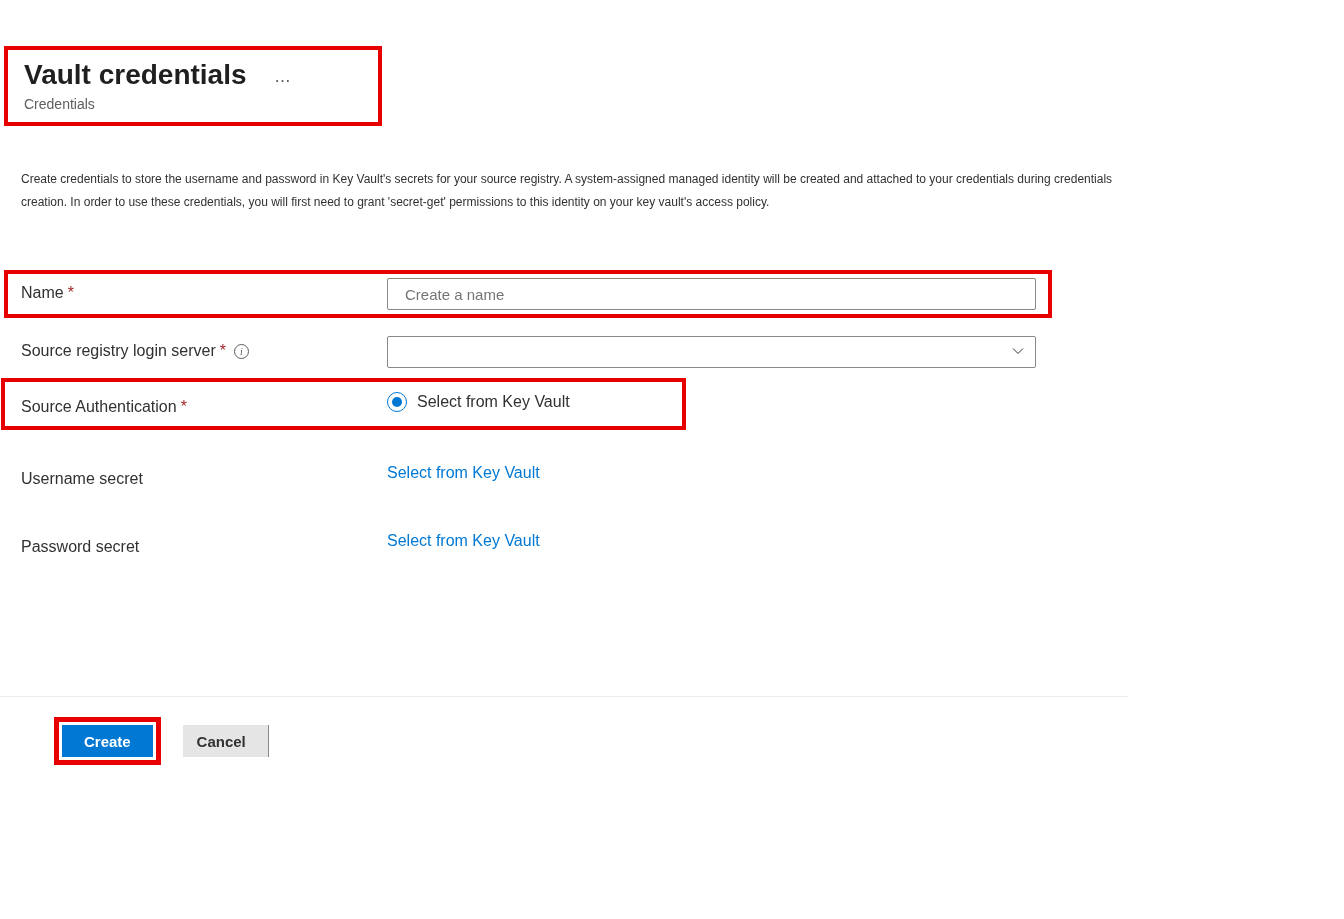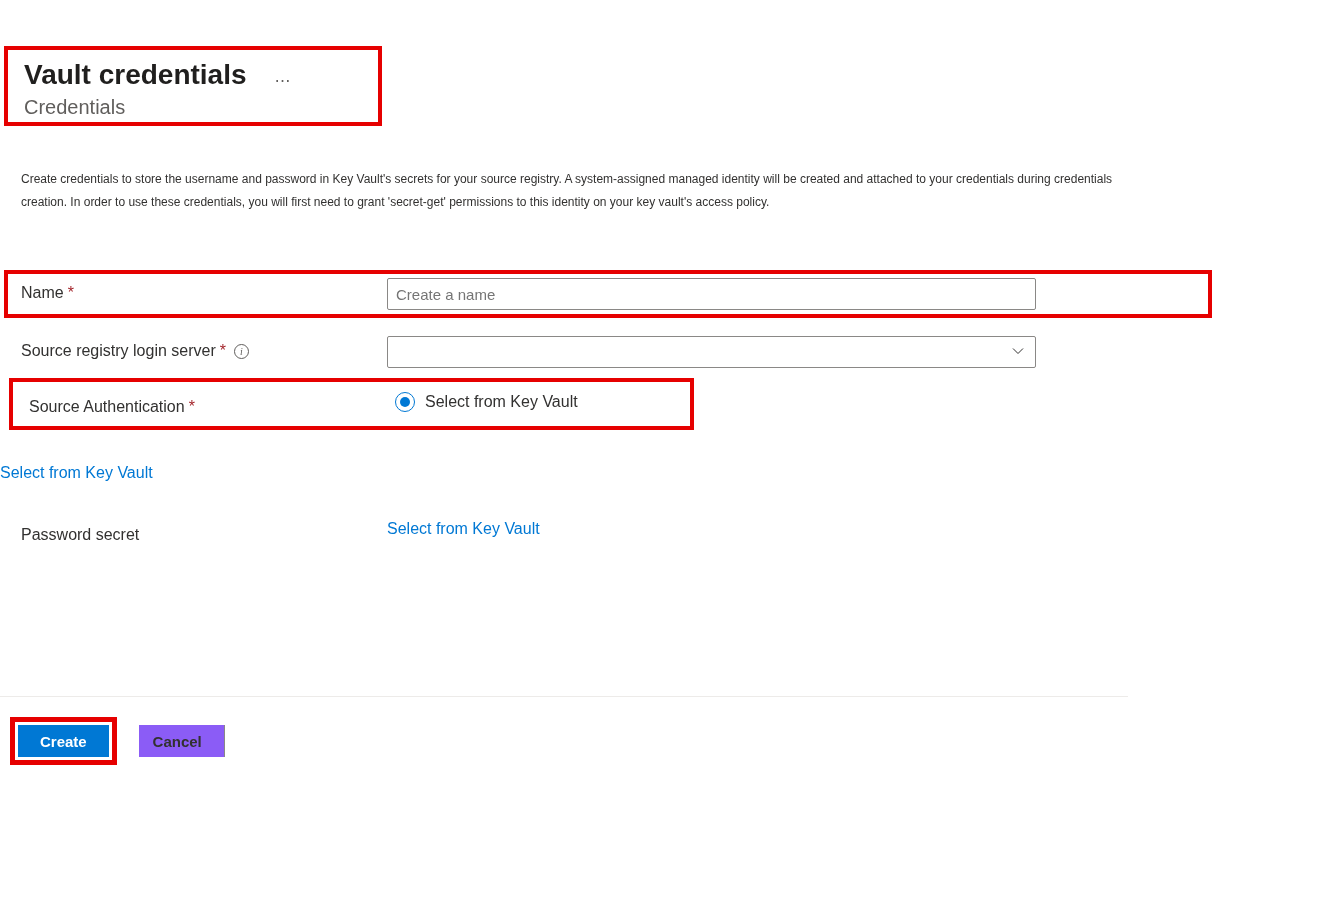--- a/index.html
+++ b/index.html
@@ -35,21 +35,21 @@
     .more-dots {
       display: inline-block;
       vertical-align: middle;
       margin-left: 24px;
       color: #605e5c;
       font-size: 16px;
       letter-spacing: 1px;
       cursor: pointer;
     }
     .page-subtitle {
-      font-size: 20px;
+      font-size: 14px;
       color: #605e5c;
       margin-top: 4px;
     }
     .description {
       position: absolute;
       top: 168px;
       left: 21px;
       width: 1100px;
       font-size: 12px;
       line-height: 1.9;
@@ -100,21 +100,21 @@
       font-size: 10px;
       color: #605e5c;
       font-style: italic;
       font-family: Georgia, serif;
     }
     .text-input {
       width: 649px;
       height: 32px;
       border: 1px solid #8a8886;
       border-radius: 2px;
-      padding: 0 8px;
+      padding: 0 17px;
       font-size: 15px;
       font-family: inherit;
       color: #323130;
       outline: none;
     }
     .text-input::placeholder {
       color: #757575;
     }
     .select-wrap {
       position: relative;
@@ -136,30 +136,30 @@
     .chevron-down {
       position: absolute;
       right: 12px;
       top: 50%;
       transform: translateY(-50%);
       pointer-events: none;
     }
     .name-row-highlight {
       border: 4px solid #e60000;
       margin-left: 4px;
-      width: 1208px;
+      width: 1048px;
       padding: 0;
     }
     .name-row-highlight .form-label-cell {
       padding-left: 13px;
       width: 379px;
     }
     .auth-row-highlight {
       border: 4px solid #e60000;
-      margin-left: 9px;
+      margin-left: 1px;
       width: 685px;
       margin-top: 6px;
       justify-content: center;
     }
     .auth-row-highlight .form-label-cell {
       padding-left: 16px;
       width: 382px;
       padding-top: 16px;
     }
     .auth-row-highlight .form-control-cell {
@@ -213,40 +213,41 @@
       top: 696px;
       left: 0;
       width: 1128px;
       border-top: 1px solid #edebe9;
       padding: 20px 0 0 10px;
     }
     .create-btn-highlight {
       display: inline-block;
       border: 5px solid #e60000;
       padding: 3px;
+      margin-left: 44px;
     }
     .btn {
       display: inline-flex;
       align-items: center;
       justify-content: center;
       height: 32px;
       padding: 0 22px;
       font-size: 15px;
       font-family: inherit;
       cursor: pointer;
       border: none;
       outline: none;
     }
     .btn-primary {
       background: #0078d4;
       color: #fff;
       font-weight: 600;
     }
     .btn-secondary {
-      background: #8b5cf6;
+      background: #e5e5e5;
       color: #323130;
       border-right: 1px solid #8a8886;
       font-weight: 600;
       margin-left: 18px;
       padding: 0 22px 0 14px;
     }
   </style>
 </head>
 <body>
 
@@ -303,20 +304,21 @@
           <span class="radio-circle selected">
             <span class="radio-dot"></span>
           </span>
           <span>Select from Key Vault</span>
         </label>
       </div>
     </div>
   </div>
 
   <div class="form-row secret-row">
+    <div class="form-label-cell">Username secret</div>
     <div class="form-control-cell">
       <a class="link-action">Select from Key Vault</a>
     </div>
   </div>
 
   <div class="form-row secret-row" style="">
     <div class="form-label-cell">Password secret</div>
     <div class="form-control-cell">
       <a class="link-action">Select from Key Vault</a>
     </div>

